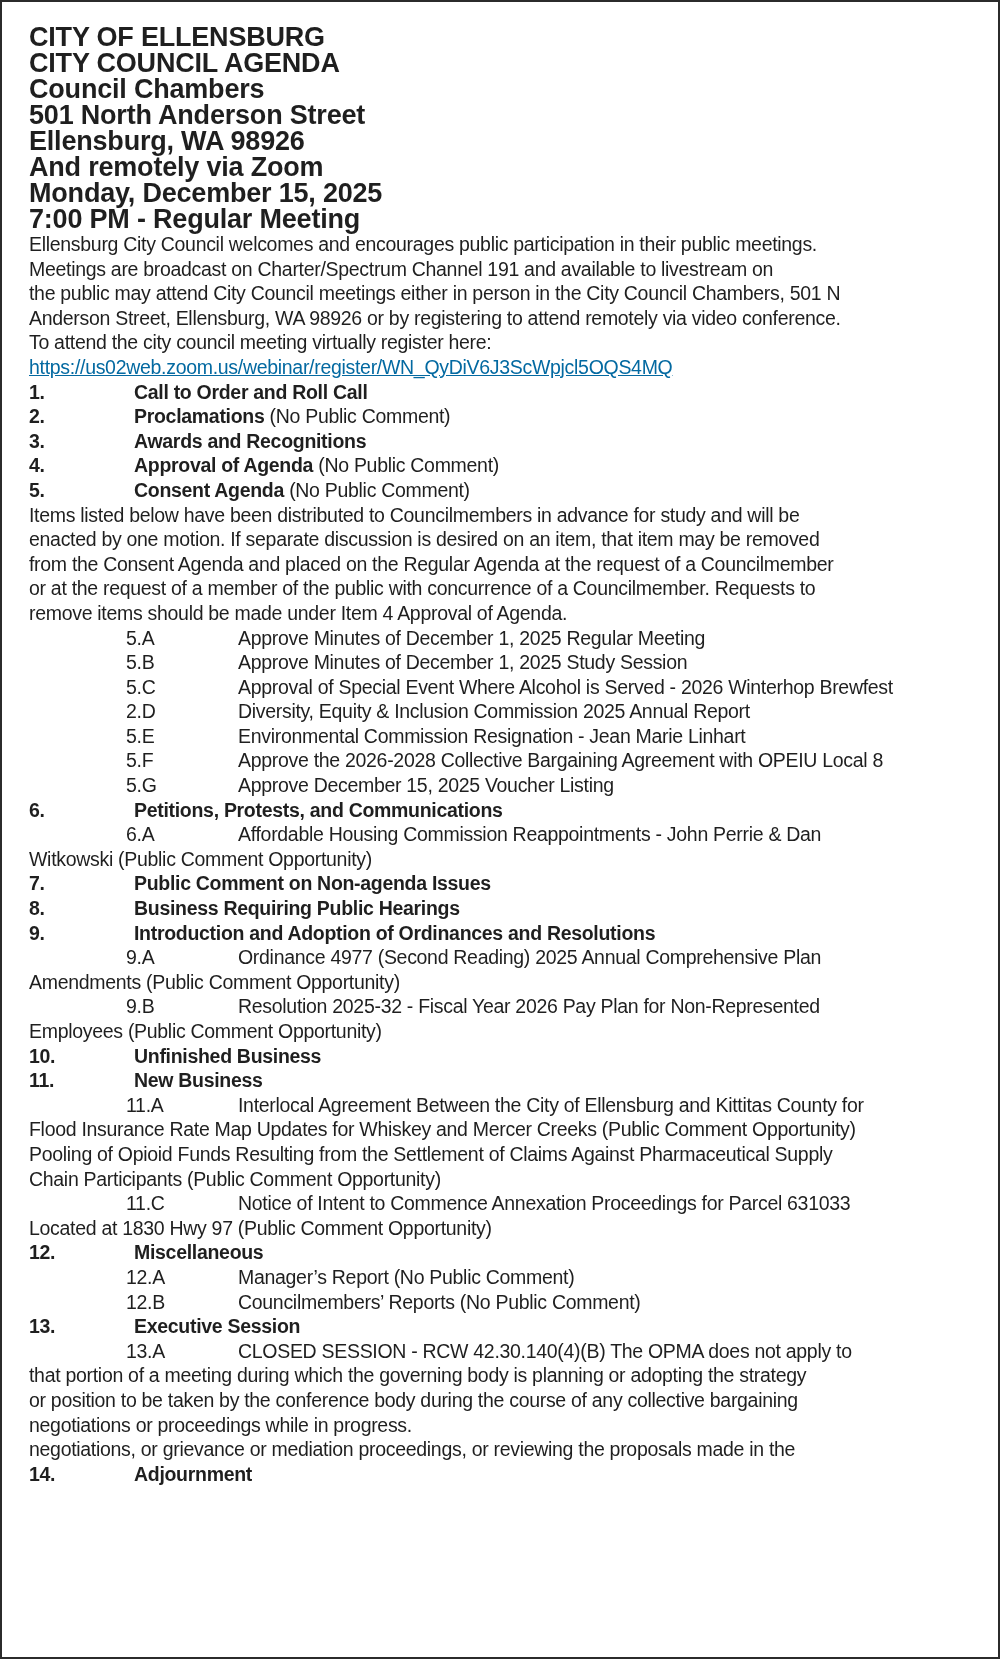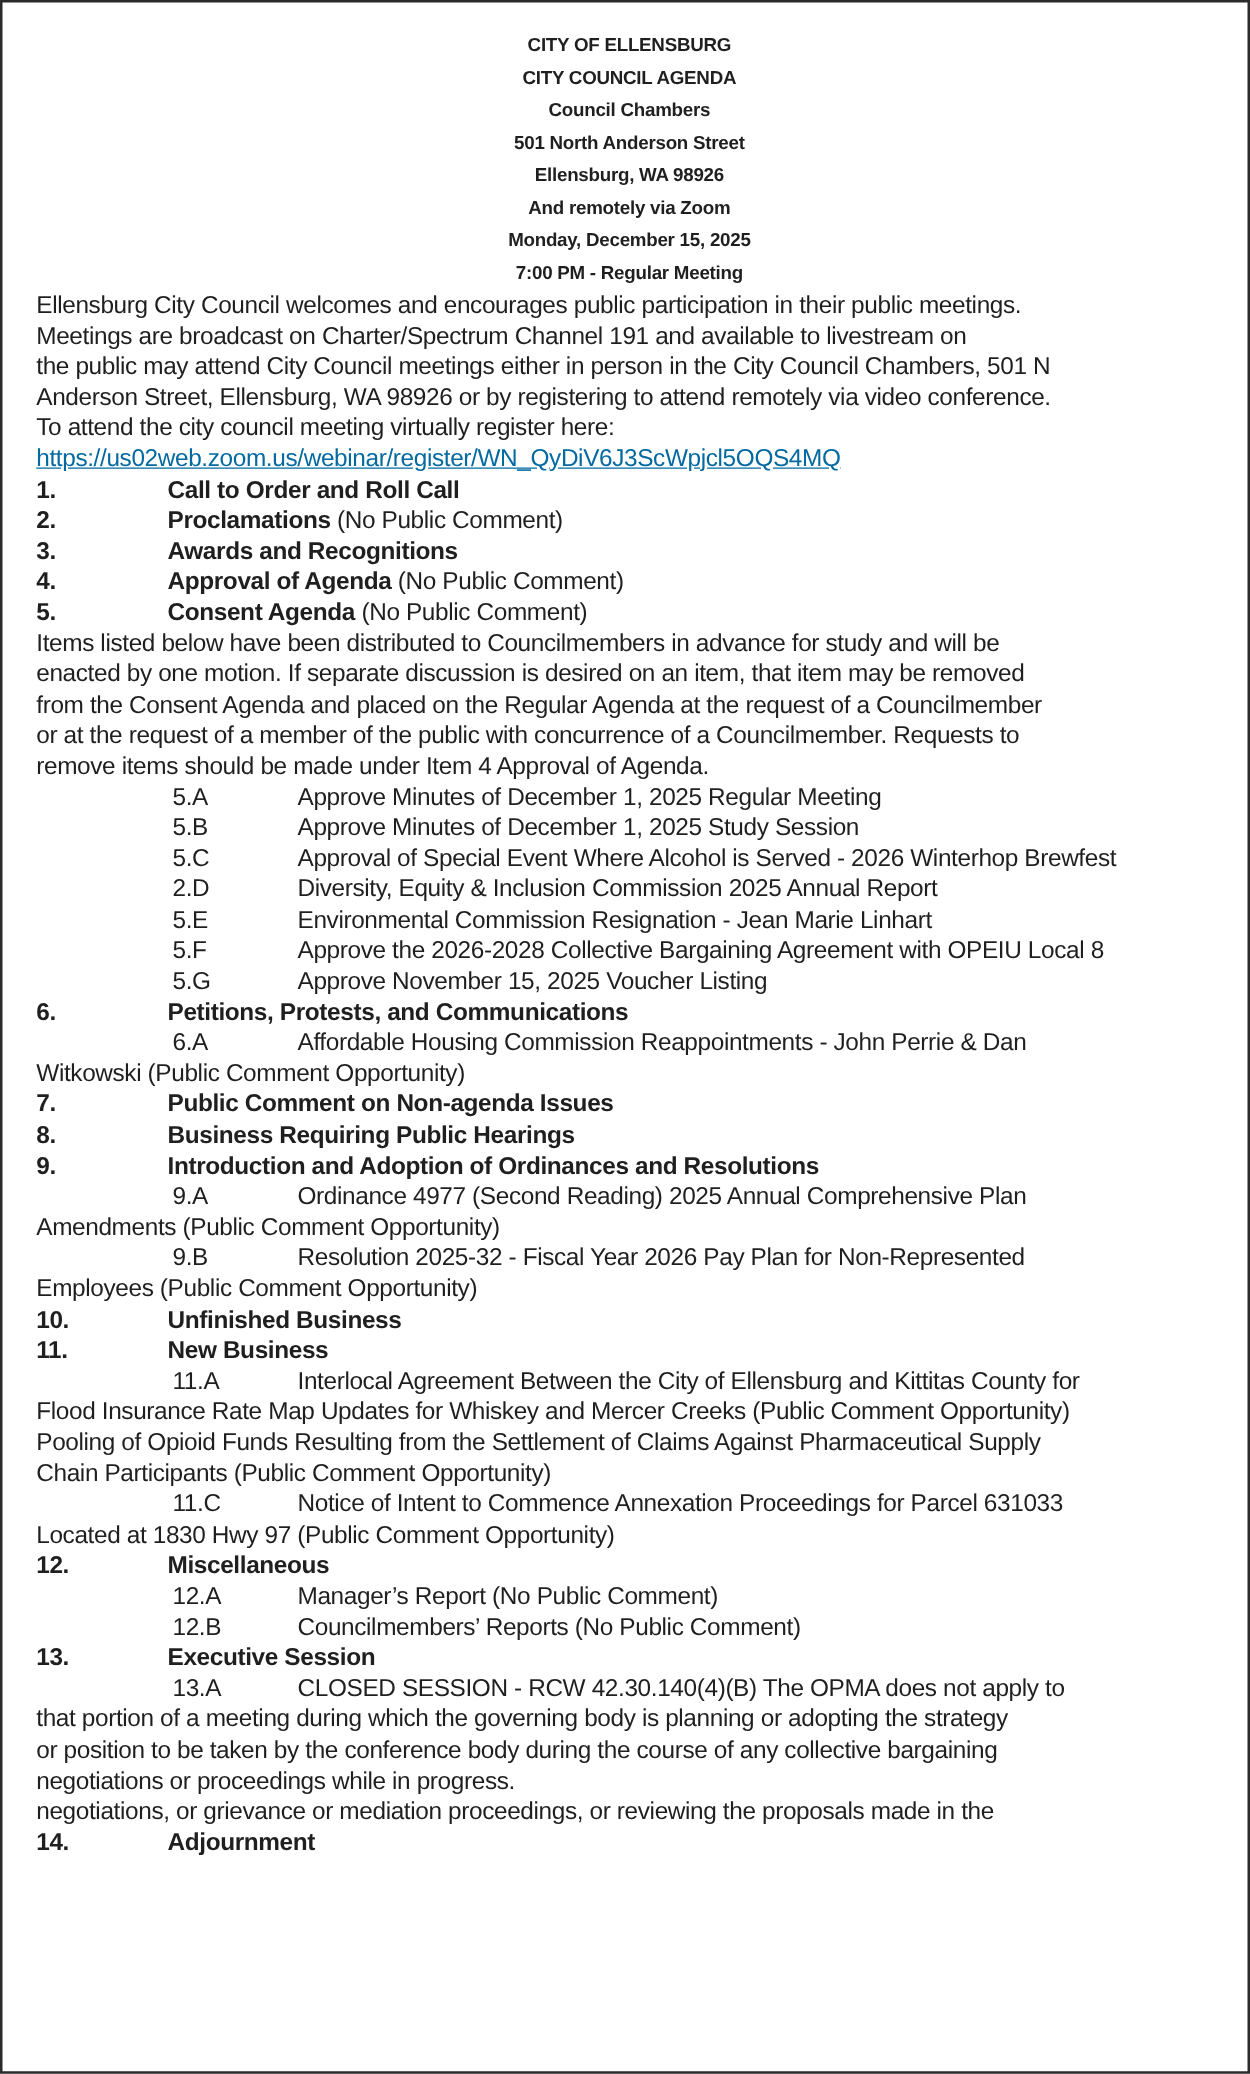--- a/index.html
+++ b/index.html
@@ -7,30 +7,30 @@
   .page {
     position: relative;
     box-sizing: border-box;
     width: 1000px; height: 1659px;
     border: 2px solid #2b2b2b;
     padding: 22px 20px 0 27px;
     font-family: "Liberation Sans", sans-serif;
     color: #1f1f1f;
     font-size: 19.5px;
   }
-  .header { text-align: center; font-weight: bold; font-size: 15px; line-height: 26px; letter-spacing: -0.2px; }
+  .header { font-weight: bold; font-size: 27px; line-height: 26px; letter-spacing: -0.2px; }
   .header div { height: 26px; }
   .intro { text-align: left; line-height: 24.6px; letter-spacing: -0.3px; }
   .intro .link { text-decoration: underline; color: #0369a1; cursor: pointer; }
   .lines { line-height: 24.6px; letter-spacing: -0.3px; }
   .row { position: relative; height: 24.6px; white-space: nowrap; }
   .num { position: absolute; left: 0; font-weight: bold; }
   .ttl { position: absolute; left: 105px; }
   .ttl b { font-weight: bold; }
-  .sub-id { position: absolute; left: 109px; }
+  .sub-id { position: absolute; left: 97px; }
   .sub-txt { position: absolute; left: 209px; }
 </style>
 </head>
 <body>
 
 <div class="page">
 
   <div class="header">
     <div>CITY OF ELLENSBURG</div>
     <div>CITY COUNCIL AGENDA</div>
@@ -101,21 +101,21 @@
     <div class="row">
         <span class="sub-id">5.E</span>
         <span class="sub-txt">Environmental Commission Resignation - Jean Marie Linhart</span>
       </div>
     <div class="row">
         <span class="sub-id">5.F</span>
         <span class="sub-txt">Approve the 2026-2028 Collective Bargaining Agreement with OPEIU Local 8</span>
       </div>
     <div class="row">
         <span class="sub-id">5.G</span>
-        <span class="sub-txt">Approve November 15, 2025 Voucher Listing</span>
+        <span class="sub-txt">Approve December 15, 2025 Voucher Listing</span>
       </div>
 
     <div class="row">
       <span class="num">6.</span>
       <span class="ttl"><b>Petitions, Protests, and Communications</b></span>
     </div>
     <div class="row">
         <span class="sub-id">6.A</span>
         <span class="sub-txt">Affordable Housing Commission Reappointments - John Perrie &amp; Dan</span>
       </div>

